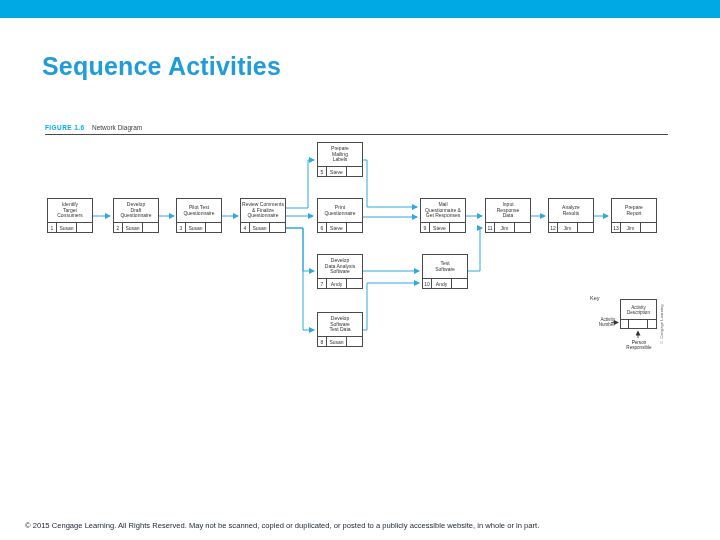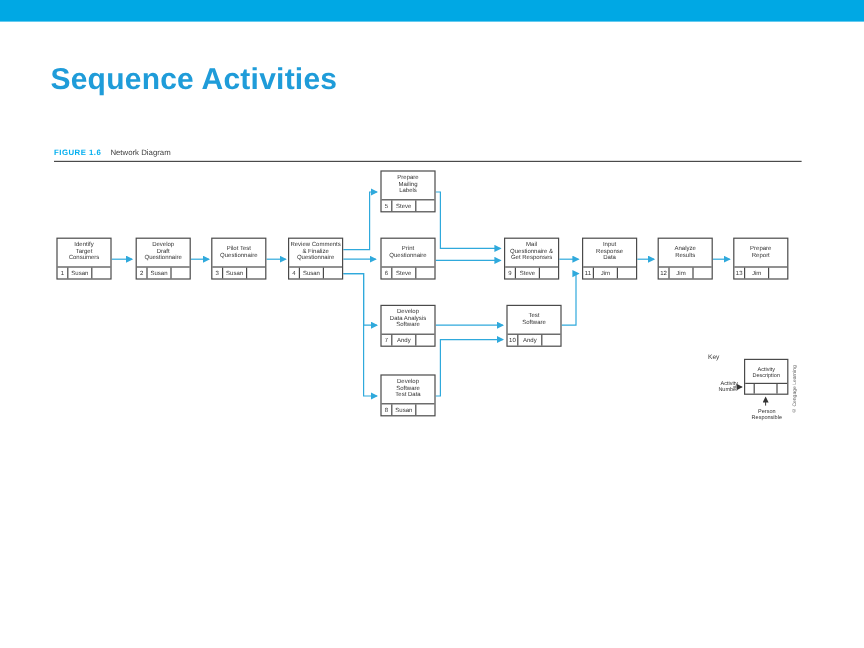--- a/index.html
+++ b/index.html
@@ -248,13 +248,14 @@
         <marker id="karw" markerWidth="6" markerHeight="6" refX="4" refY="2.5" orient="auto" markerUnits="userSpaceOnUse">
           <path d="M0,0 L5,2.5 L0,5 z" fill="#333"></path>
         </marker>
       </defs>
       <line x1="26" y1="29.5" x2="33" y2="29.5" stroke="#333" stroke-width="0.8" marker-end="url(#karw)"></line>
       <line x1="53" y1="45" x2="53" y2="38.5" stroke="#333" stroke-width="0.8" marker-end="url(#karw)"></line>
     </svg>
     <div class="key-credit">© Cengage Learning</div>
   </div>
 
+  <div class="copyright">© 2015 Cengage Learning. All Rights Reserved. May not be scanned, copied or duplicated, or posted to a publicly accessible website, in whole or in part.</div>
 </div>
 
 </body></html>

